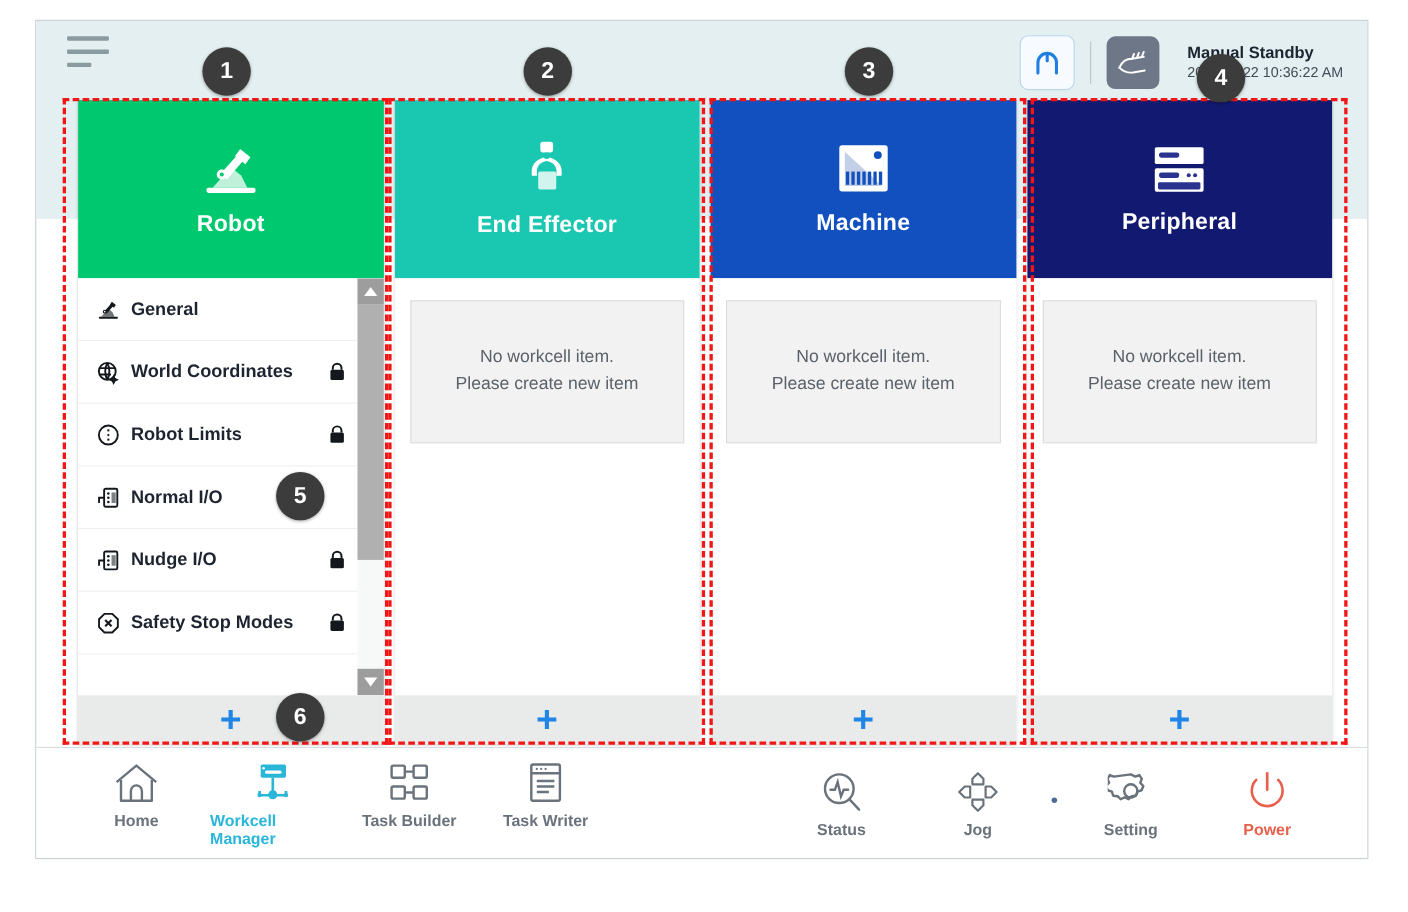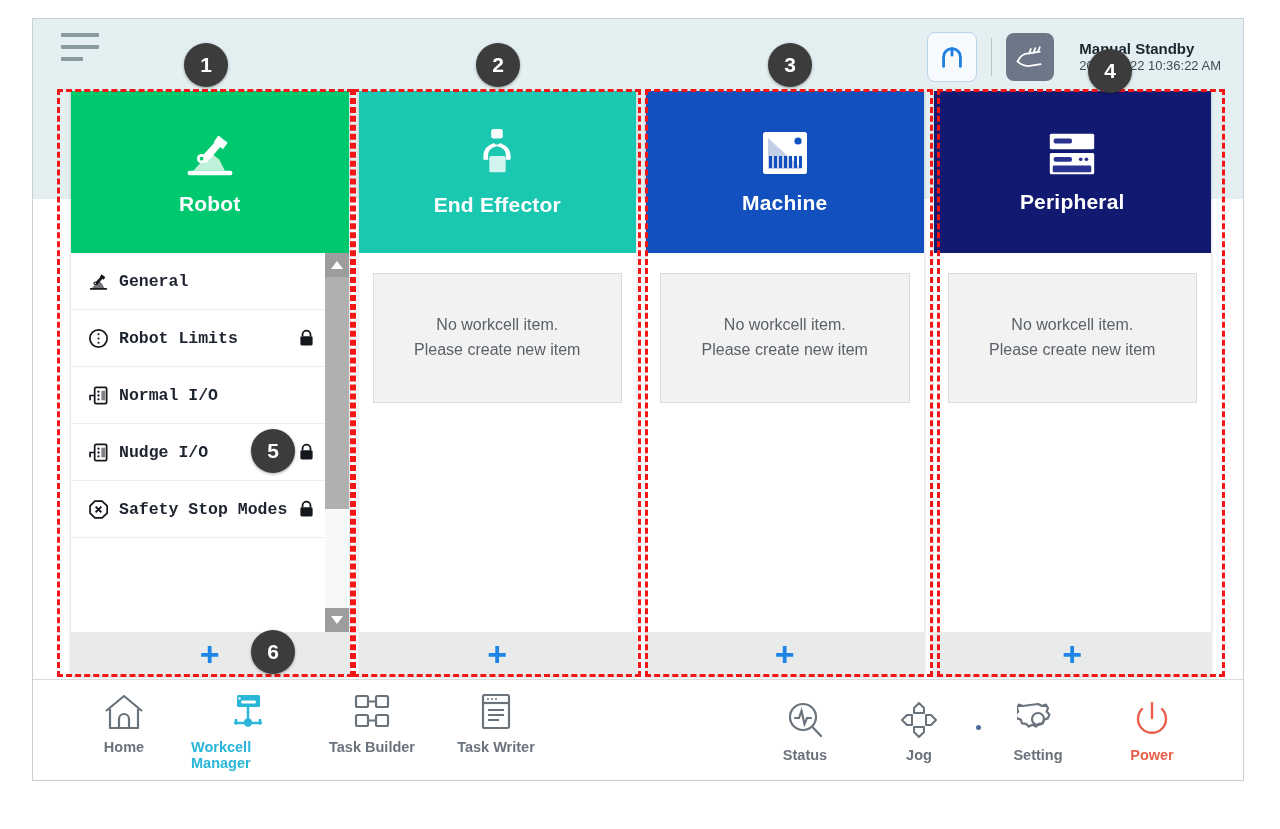--- a/index.html
+++ b/index.html
@@ -67,21 +67,20 @@
   }
   .col-head .ttl{font-size:21px;font-weight:bold;letter-spacing:.2px;text-align:right;}
   .col-body{flex:1;position:relative;background:#ffffff;overflow:hidden;}
 
   
   .list{position:absolute;left:0;top:0;right:24px;bottom:0;}
   .list-item{
     height:57px;display:flex;align-items:center;
     border-bottom:1px solid #eceff1;padding:0 8px 0 10px;
     box-sizing:border-box;
-    font-family:Liberation Mono, monospace;
   }
   .li-icon{width:34px;flex:0 0 34px;display:flex;align-items:center;justify-content:center;}
   .li-label{flex:1;font-size:16.5px;font-weight:bold;color:#1d2430;margin-left:4px;}
   .li-lock{width:20px;flex:0 0 20px;display:flex;align-items:center;justify-content:center;}
 
   .scrollbar{
     position:absolute;right:0;top:0;width:24px;bottom:0;background:#f7f8f8;
   }
   .sb-btn{width:24px;height:24px;background:#9d9d9d;display:flex;align-items:center;justify-content:center;}
   .sb-btn.top{position:absolute;top:0;left:0;}
@@ -103,21 +102,21 @@
   .plus{color:#1f86e8;font-size:34px;font-weight:bold;line-height:0;
         font-family:"Liberation Sans",sans-serif;}
 
   
   .navbar{
     position:absolute;left:0;bottom:0;width:100%;height:100px;
     border-top:1px solid #d8dcde;background:#ffffff;
     display:flex;align-items:center;
   }
   .nav-left{display:flex;margin-left:34px;gap:10px;}
-  .nav-right{display:flex;margin-left:auto;margin-right:34px;align-items:center;}
+  .nav-right{display:flex;margin-left:auto;margin-right:34px;gap:10px;align-items:center;}
   .nav-item{
     width:114px;display:flex;flex-direction:column;align-items:center;gap:7px;cursor:pointer;
   }
   .nav-label{font-size:14.5px;font-weight:bold;color:#6a727c;}
   .nav-item.active .nav-label{color:#29b6d8;}
   .nav-item.power .nav-label{color:#e8604c;}
   .nav-ic{height:42px;display:flex;align-items:flex-end;}
   .dot-sep{width:5px;height:5px;border-radius:50%;background:#4e6b96;margin-bottom:6px;}
 
   
@@ -191,20 +190,37 @@
                 <path d="M22 32 L40 12 l6 5 L28 38 z"></path>
                 <path d="M41 8 l10 8 -5 7 -10 -8 z"></path>
                 <circle cx="23" cy="33" r="5"></circle>
                 <circle cx="23" cy="33" r="2" fill="#ffffff"></circle>
               </svg>
             </span>
             <span class="li-label">General</span>
             <span class="li-lock"></span>
           </div>
 
+          <div class="list-item">
+            <span class="li-icon">
+              <svg width="23" height="23" viewBox="0 0 24 24" fill="none" stroke="#14181d" stroke-width="1.8">
+                <circle cx="11" cy="11" r="8"></circle>
+                <path d="M3.5 8 h15 M3.5 14 h11"></path>
+                <path d="M11 3 q4 8 0 16 M11 3 q-4 8 0 16"></path>
+                <path d="M17 14 l1.6 3.4 3.4 1.6 -3.4 1.6 -1.6 3.4 -1.6 -3.4 -3.4 -1.6 3.4 -1.6z" fill="#14181d" stroke="none"></path>
+              </svg>
+            </span>
+            <span class="li-label">World Coordinates</span>
+            <span class="li-lock">
+              <svg width="17" height="18" viewBox="0 0 18 20" fill="#14181d">
+                <path d="M4.6 8 V6.2 a4.4 4.4 0 0 1 8.8 0 V8" fill="none" stroke="#14181d" stroke-width="2"></path>
+                <rect x="2.2" y="8" width="13.6" height="10.4" rx="1.6"></rect>
+              </svg>
+            </span>
+          </div>
 
           <div class="list-item">
             <span class="li-icon">
               <svg width="23" height="23" viewBox="0 0 24 24" fill="none" stroke="#14181d" stroke-width="1.8">
                 <circle cx="12" cy="12" r="9"></circle>
                 <circle cx="12" cy="7.6" r="1.1" fill="#14181d" stroke="none"></circle>
                 <circle cx="12" cy="12" r="1.1" fill="#14181d" stroke="none"></circle>
                 <circle cx="12" cy="16.4" r="1.1" fill="#14181d" stroke="none"></circle>
               </svg>
             </span>

